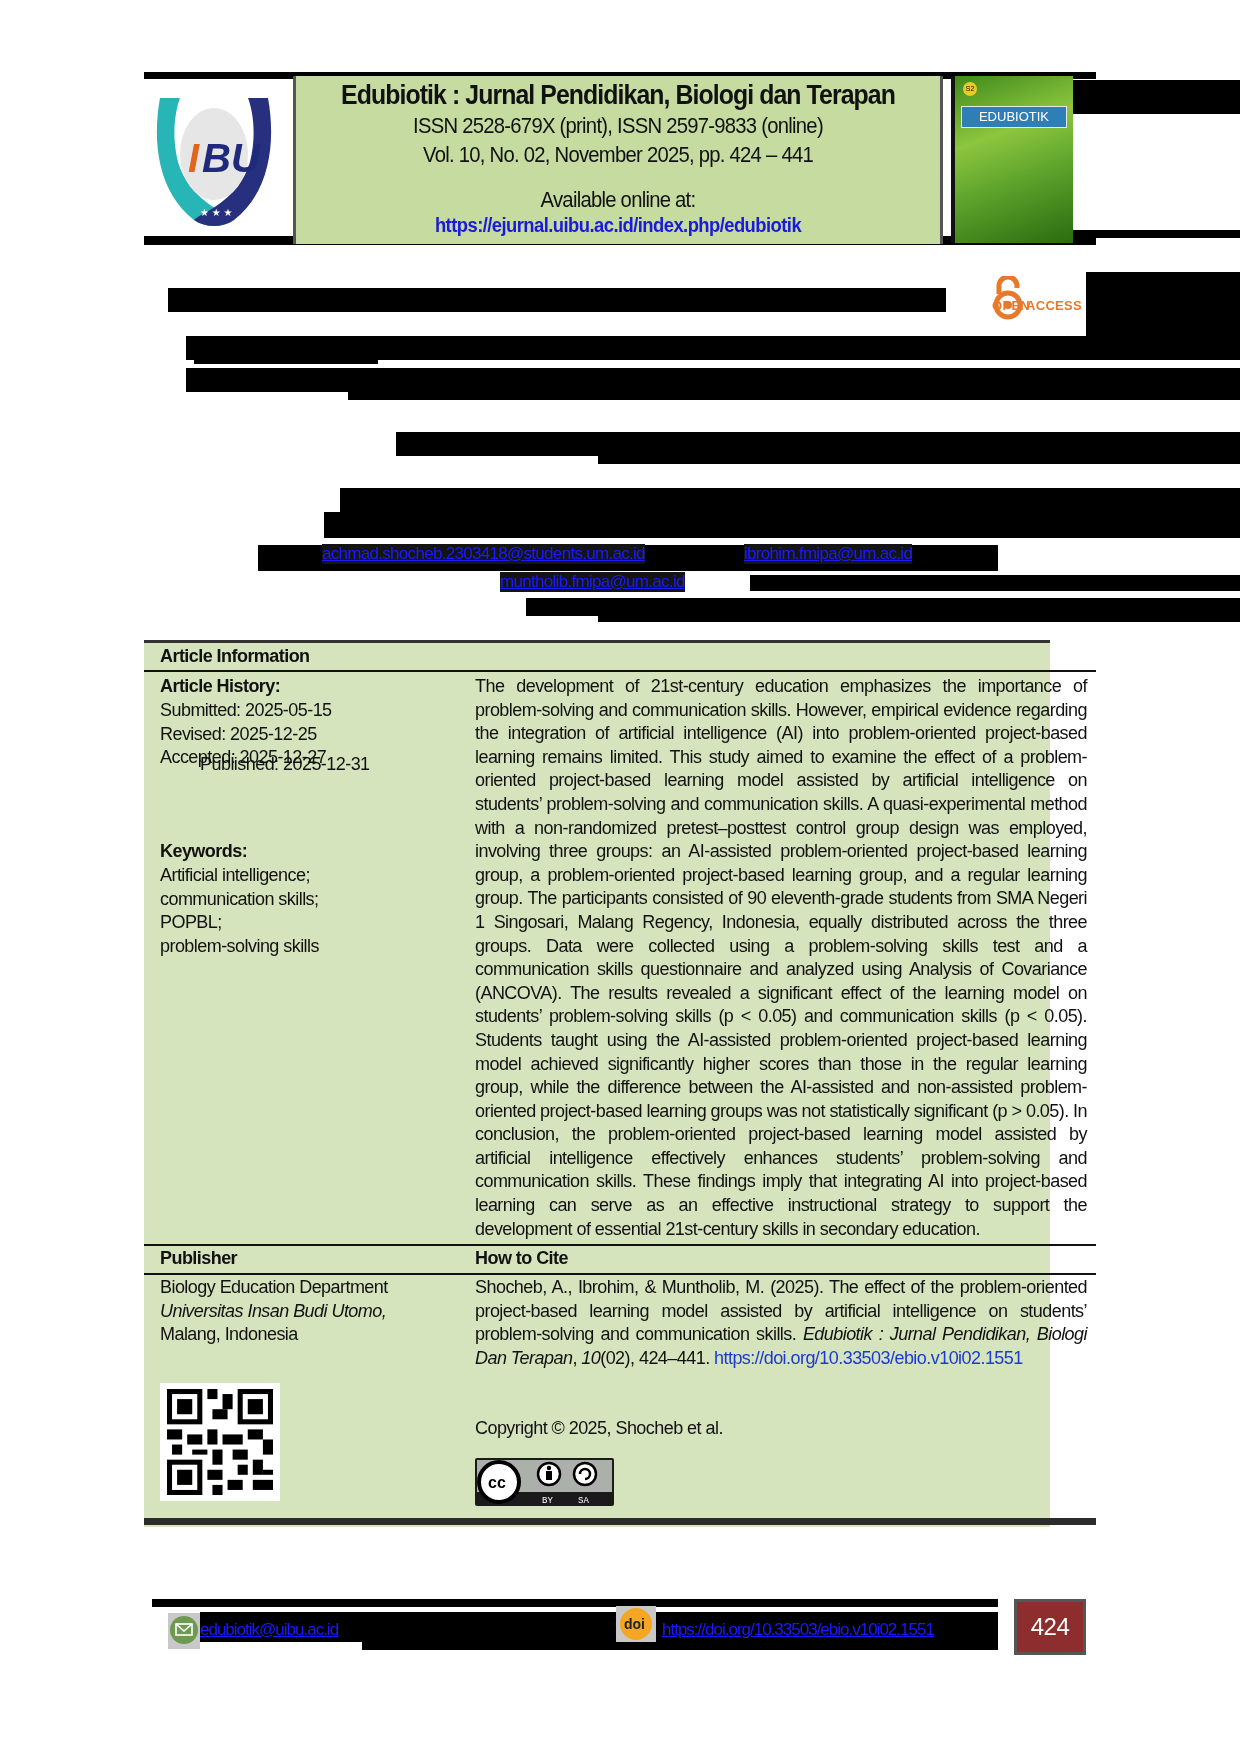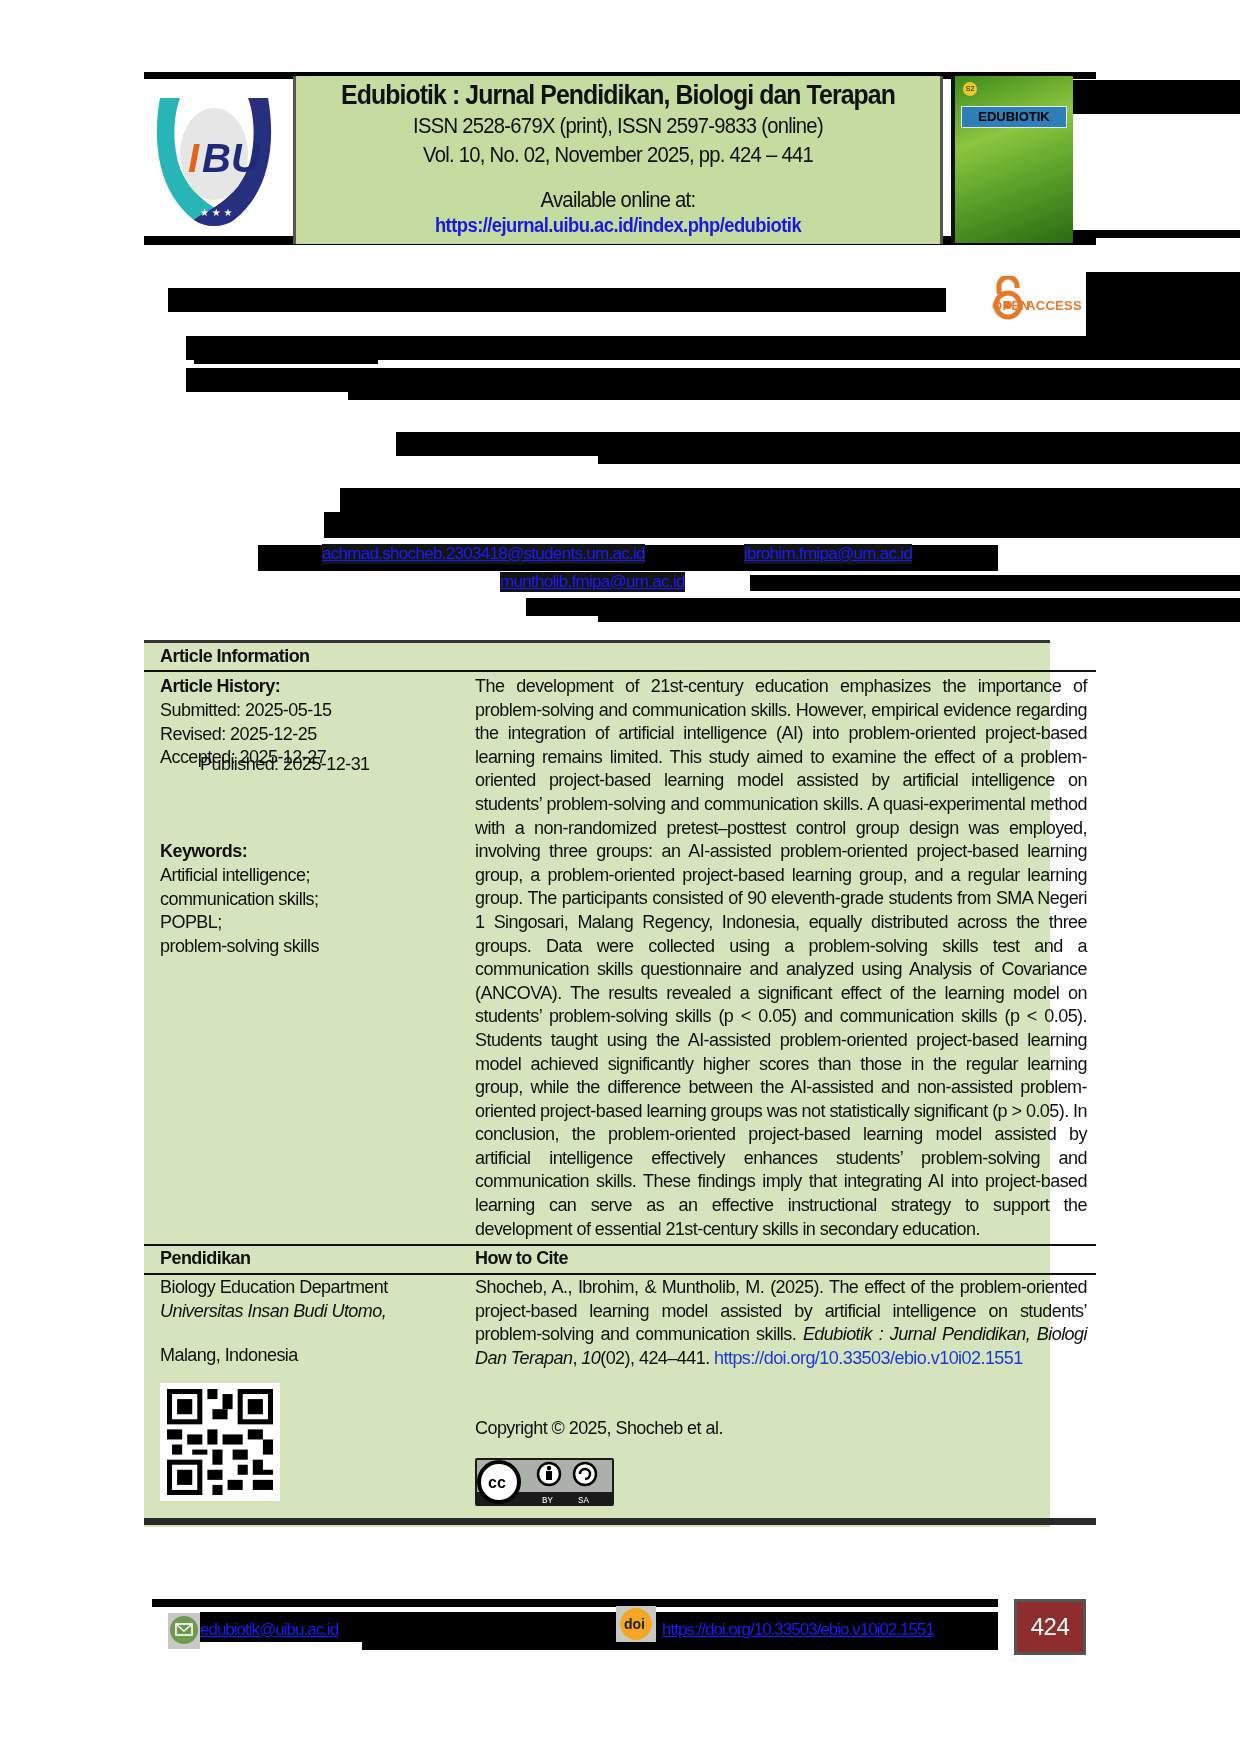--- a/index.html
+++ b/index.html
@@ -7,21 +7,21 @@
   .abs { position:absolute; }
   .blk { position:absolute; background:#000; }
 
   
   .hdr-box { position:absolute; left:293px; top:76px; width:650px; height:168px; background:#c5dba0; border-left:3px solid #555; border-right:3px solid #555; box-sizing:border-box; text-align:center; }
   .hdr-title { font-size:27px; font-weight:bold; margin-top:4px; letter-spacing:-1px; transform:scaleX(0.92); }
   .hdr-line { font-size:22px; letter-spacing:-0.8px; line-height:29px; transform:scaleX(0.92); }
   .hdr-link { font-size:20px; font-weight:bold; color:#1a1adc; letter-spacing:-0.6px; transform:scaleX(0.92); }
   .logo { position:absolute; left:150px; top:92px; width:128px; height:138px; }
   .cover { position:absolute; left:951px; top:76px; width:122px; height:167px; background:linear-gradient(160deg,#3f8a1a 0%, #8dc63f 35%, #5fa52c 60%, #2a6b10 100%); border-left:4px solid #111; box-sizing:border-box; }
-  .cover .brand { position:absolute; left:6px; top:30px; width:104px; height:20px; background:#2e7fb8; color:#000000; font-weight:bold; font-size:13px; text-align:center; line-height:20px; border:1px solid #e8e8e8; }
+  .cover .brand { position:absolute; left:6px; top:30px; width:104px; height:20px; background:#2e7fb8; color:#ffffff; font-weight:normal; font-size:13px; text-align:center; line-height:20px; border:1px solid #e8e8e8; }
   .cover .badge { position:absolute; left:8px; top:6px; width:14px; height:14px; border-radius:50%; background:#e9c92c; font-size:7px; text-align:center; line-height:14px; }
 
   
   .oa { position:absolute; left:948px; top:276px; width:130px; height:40px; }
   .oa-t { position:absolute; top:22px; font-size:13px; font-weight:bold; color:#e8792a; letter-spacing:0.3px; }
 
   
   .email { position:absolute; font-size:17px; color:#1a1aff; text-decoration:underline; background:#141414; letter-spacing:-0.7px; }
 
   
@@ -116,27 +116,27 @@
 
   <div class="cell hd" style="left:16px;top:197px;">Keywords:</div>
   <div class="cell" style="left:16px;top:221px;">Artificial intelligence;</div>
   <div class="cell" style="left:16px;top:245px;">communication skills;</div>
   <div class="cell" style="left:16px;top:268px;">POPBL;</div>
   <div class="cell" style="left:16px;top:292px;">problem-solving skills</div>
 
   <div class="cell abstract" style="left:331px;top:32px;width:612px;">The development of 21st-century education emphasizes the importance of problem-solving and communication skills. However, empirical evidence regarding the integration of artificial intelligence (AI) into problem-oriented project-based learning remains limited. This study aimed to examine the effect of a problem-oriented project-based learning model assisted by artificial intelligence on students’ problem-solving and communication skills. A quasi-experimental method with a non-randomized pretest–posttest control group design was employed, involving three groups: an AI-assisted problem-oriented project-based learning group, a problem-oriented project-based learning group, and a regular learning group. The participants consisted of 90 eleventh-grade students from SMA Negeri 1 Singosari, Malang Regency, Indonesia, equally distributed across the three groups. Data were collected using a problem-solving skills test and a communication skills questionnaire and analyzed using Analysis of Covariance (ANCOVA). The results revealed a significant effect of the learning model on students’ problem-solving skills (p &lt; 0.05) and communication skills (p &lt; 0.05). Students taught using the AI-assisted problem-oriented project-based learning model achieved significantly higher scores than those in the regular learning group, while the difference between the AI-assisted and non-assisted problem-oriented project-based learning groups was not statistically significant (p &gt; 0.05). In conclusion, the problem-oriented project-based learning model assisted by artificial intelligence effectively enhances students’ problem-solving and communication skills. These findings imply that integrating AI into project-based learning can serve as an effective instructional strategy to support the development of essential 21st-century skills in secondary education.</div>
 
   <div class="rule" style="top:601px;"></div>
-  <div class="cell hd" style="left:16px;top:604px;">Pendidikan</div>
+  <div class="cell hd" style="left:16px;top:604px;">Publisher</div>
   <div class="cell hd" style="left:331px;top:604px;">How to Cite</div>
   <div class="rule" style="top:630px;"></div>
 
   <div class="cell" style="left:16px;top:633px;">Biology Education Department</div>
   <div class="cell" style="left:16px;top:657px;font-style:italic;">Universitas Insan Budi Utomo,</div>
-  <div class="cell" style="left:16px;top:680px;margin-top:21px;">Malang, Indonesia</div>
+  <div class="cell" style="left:16px;top:680px;">Malang, Indonesia</div>
 
   <div class="cell abstract" style="left:331px;top:633px;width:612px;">
     <span>Shocheb, A., Ibrohim, &amp; Muntholib, M. (2025). The effect of the problem-oriented project-based learning model assisted by artificial intelligence on students’ problem-solving and communication skills. </span><i>Edubiotik : Jurnal Pendidikan, Biologi Dan Terapan</i><span>, </span><i>10</i><span>(02), 424–441. </span><span class="link">https://doi.org/10.33503/ebio.v10i02.1551</span>
   </div>
 
   <div class="cell" style="left:331px;top:774px;">Copyright © 2025, Shocheb et al.</div>
 </div>
 
 <div class="qr">
   <svg width="120" height="118" viewBox="0 0 21 21" style="padding:6px;box-sizing:border-box;">

